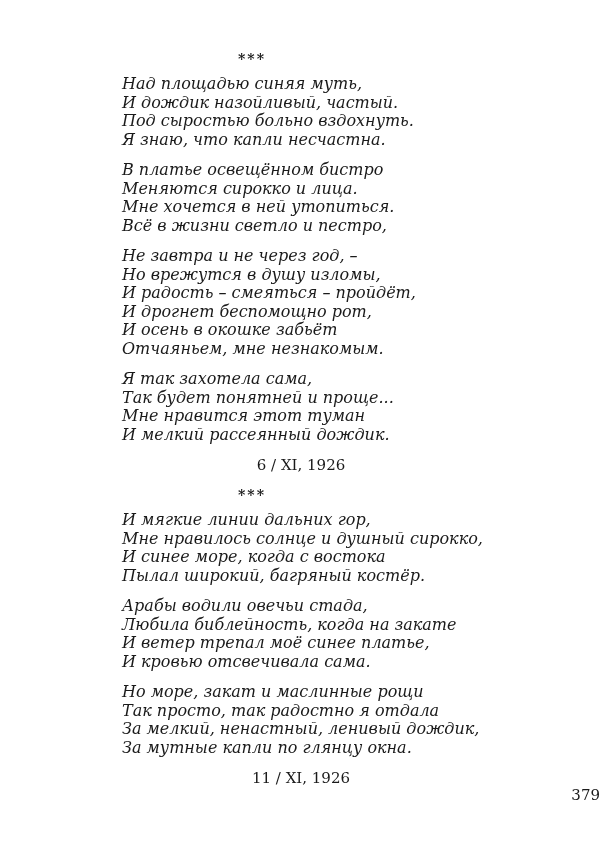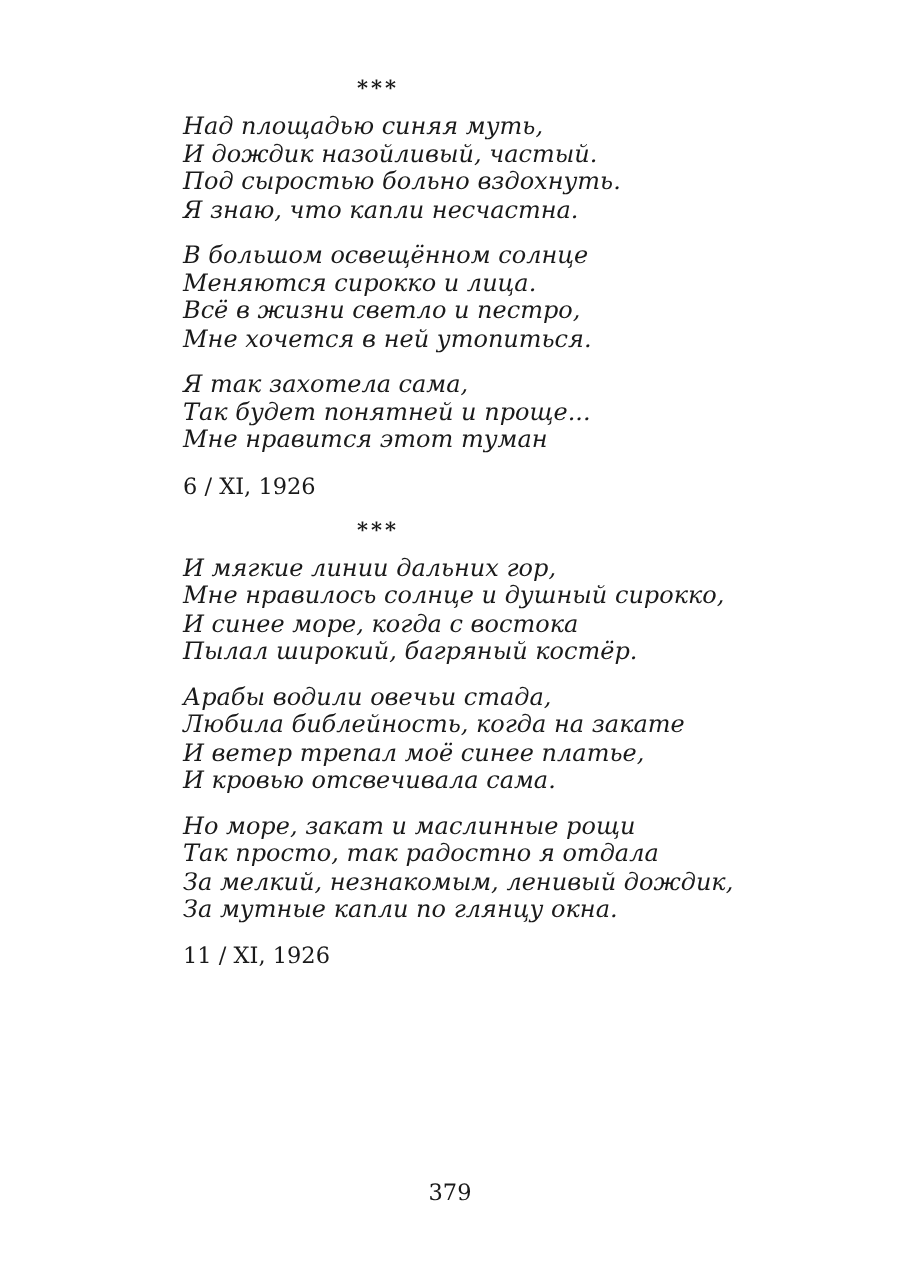--- a/index.html
+++ b/index.html
@@ -32,33 +32,33 @@
   .stanza { margin-bottom: 12px; }
   .stanza:last-of-type { margin-bottom: 2px; }
   .line {
     font-style: italic;
     font-size: 16px;
     line-height: 18.5px;
     white-space: nowrap;
   }
   .date {
     width: 358px;
-    text-align: left;
+    text-align: center;
     font-style: normal;
     font-size: 15px;
     line-height: 18px;
     margin-top: 2px;
   }
   .poem-2 { margin-top: 14px; }
   .page-number {
     position: absolute;
     left: 0;
     bottom: 48px;
     width: 600px;
-    text-align: center;
+    text-align: right;
     font-size: 15px;
     font-style: normal;
   }
 </style>
 </head>
 <body>
 
 <div class="page">
   <div class="content">
 
@@ -66,31 +66,40 @@
       <div class="separator">***</div>
 
       <div class="stanza">
         <div class="line">Над площадью синяя муть,</div>
         <div class="line">И дождик назойливый, частый.</div>
         <div class="line">Под сыростью больно вздохнуть.</div>
         <div class="line">Я знаю, что капли несчастна.</div>
       </div>
 
       <div class="stanza">
-        <div class="line">В большом освещённом солнце</div>
+        <div class="line">В платье освещённом бистро</div>
         <div class="line">Меняются сирокко и лица.</div>
+        <div class="line">Мне хочется в ней утопиться.</div>
         <div class="line">Всё в жизни светло и пестро,</div>
-        <div class="line">Мне хочется в ней утопиться.</div>
       </div>
 
+      <div class="stanza">
+        <div class="line">Не завтра и не через год, –</div>
+        <div class="line">Но врежутся в душу изломы,</div>
+        <div class="line">И радость – смеяться – пройдёт,</div>
+        <div class="line">И дрогнет беспомощно рот,</div>
+        <div class="line">И осень в окошке забьёт</div>
+        <div class="line">Отчаяньем, мне незнакомым.</div>
+      </div>
 
       <div class="stanza">
         <div class="line">Я так захотела сама,</div>
         <div class="line">Так будет понятней и проще...</div>
         <div class="line">Мне нравится этот туман</div>
+        <div class="line">И мелкий рассеянный дождик.</div>
       </div>
 
       <div class="date">6 / XI, 1926</div>
     </div>
 
     <div class="poem poem-2">
       <div class="separator">***</div>
 
       <div class="stanza">
         <div class="line">И мягкие линии дальних гор,</div>
@@ -102,21 +111,21 @@
       <div class="stanza">
         <div class="line">Арабы водили овечьи стада,</div>
         <div class="line">Любила библейность, когда на закате</div>
         <div class="line">И ветер трепал моё синее платье,</div>
         <div class="line">И кровью отсвечивала сама.</div>
       </div>
 
       <div class="stanza">
         <div class="line">Но море, закат и маслинные рощи</div>
         <div class="line">Так просто, так радостно я отдала</div>
-        <div class="line">За мелкий, незнакомым, ленивый дождик,</div>
+        <div class="line">За мелкий, ненастный, ленивый дождик,</div>
         <div class="line">За мутные капли по глянцу окна.</div>
       </div>
 
       <div class="date">11 / XI, 1926</div>
     </div>
 
   </div>
 
   <div class="page-number">379</div>
 </div>

